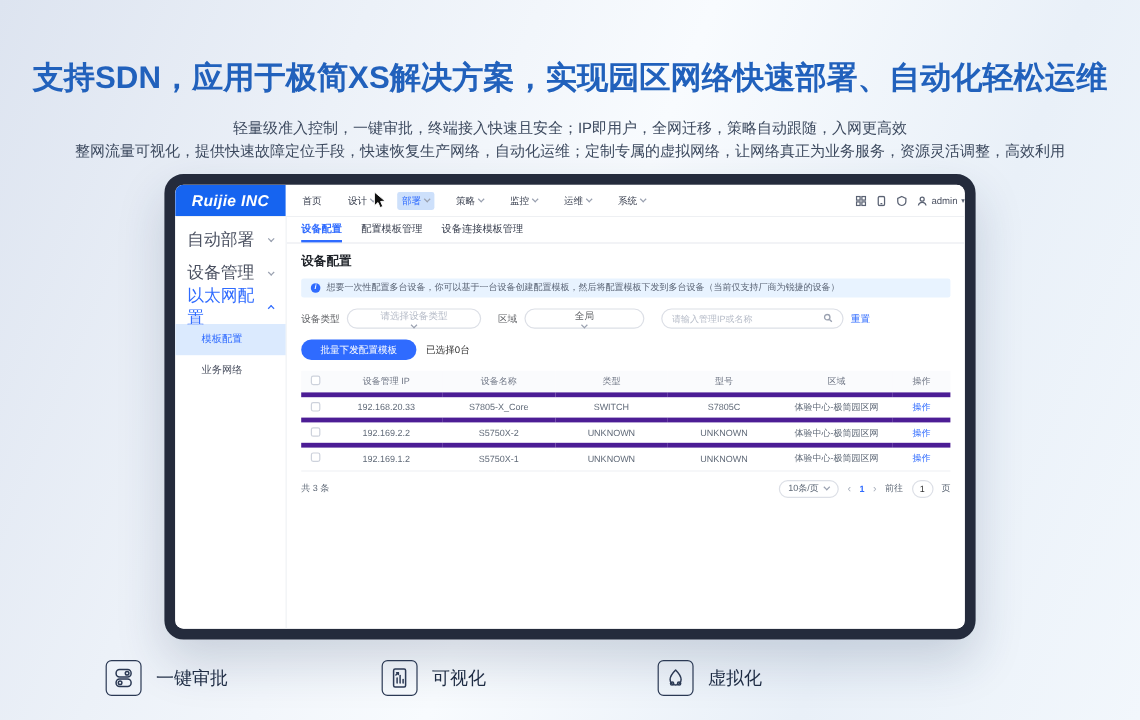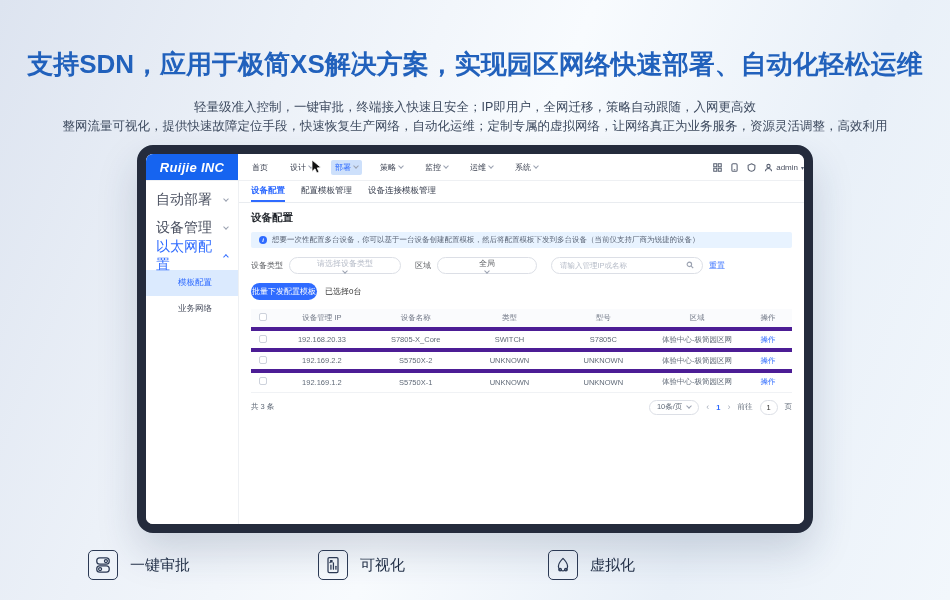--- a/index.html
+++ b/index.html
@@ -36,21 +36,21 @@
   .tb-icon{ width:9px; height:9px; display:inline-block; }
   .tb-icon svg{ width:100%; height:100%; stroke:#5a6273; fill:none; stroke-width:1.4; }
   .user-wrap{ display:flex; align-items:center; gap:3px; }
   .caret-down{ font-size:6px; color:#5a6273; }
 
   .app-body{ display:flex; height:calc(100% - 27px); }
   .sidebar{ width:93px; border-right:1px solid #eef0f3; padding-top:5px; background:#fff; flex:none; }
   .side-item{ height:28px; display:flex; align-items:center; justify-content:space-between;
               padding:0 10px; font-size:14px; color:#4a5060; cursor:default; }
   .side-item.blue{ color:#2f6bff; }
-  .side-sub{ height:26px; display:flex; align-items:center; padding-left:32px; font-size:8.5px; color:#4a5060; cursor:default; }
+  .side-sub{ height:26px; display:flex; align-items:center; padding-left:22px; font-size:8.5px; color:#4a5060; cursor:default; }
   .side-sub.active{ background:#dbeafe; color:#2f6bff; }
 
   .main{ flex:1; display:flex; flex-direction:column; background:#fff; min-width:0; }
   .tabs{ height:22px; display:flex; align-items:stretch; gap:16px; padding-left:12px; border-bottom:1px solid #e9ecf0; font-size:8.5px; }
   .tab{ display:flex; align-items:center; color:#3a4050; border-bottom:2px solid transparent; cursor:default; }
   .tab.active{ color:#2f6bff; border-bottom-color:#2f6bff; font-weight:700; }
   .content{ padding:8px 12px 0 12px; flex:1; }
   .page-title{ font-size:10.5px; font-weight:700; color:#1f2329; margin-bottom:7px; }
   .notice{ background:#e8f3ff; border-radius:2px; padding:3px 8px; display:flex; align-items:center; gap:5px;
            font-size:7.5px; color:#5a6475; }
@@ -62,21 +62,21 @@
   .select{ justify-content:space-between; cursor:default;flex-direction:column; }
   .select .ph{ color:#b6bcc8; }
   .select .val{ color:#606266; }
   .search{ width:152px; justify-content:space-between; }
   .search input{ border:none; outline:none; font-size:7.5px; width:120px; color:#333; background:transparent;
                  font-family:"Liberation Sans","DejaVu Sans",sans-serif; }
   .search input::placeholder{ color:#b6bcc8; }
   .mag svg{ width:8px; height:8px; stroke:#9aa1b0; fill:none; stroke-width:1.4; }
   .link{ color:#2f6bff; cursor:pointer; white-space:nowrap; }
   .actions{ margin-top:9px; display:flex; align-items:center; gap:8px; }
-  .btn-primary{ background:#2f6bff; color:#fff; border:none; border-radius:10px; height:17px; padding:0 1px;
+  .btn-primary{ background:#2f6bff; color:#fff; border:none; border-radius:10px; height:17px; padding:0 16px;
                 font-size:8px; cursor:pointer; font-family:"Liberation Sans","DejaVu Sans",sans-serif; }
   .selected-text{ font-size:8px; color:#333; }
 
   table{ margin-top:9px; width:100%; border-collapse:collapse; font-size:7.5px; table-layout:fixed; }
   thead th{ height:20px; background:#fafbfd; color:#707786; font-weight:500; text-align:center; }
   tbody td{ height:21px; border-top:4px solid #4c1d95; text-align:center; color:#606a78; }
   tbody tr:last-child td{ border-bottom:1px solid #f0f2f5; }
   .col-cb{ width:24px; }
   .cb{ width:8px; height:8px; border:1px solid #cdd2dc; border-radius:2px; display:inline-block; background:#fff; cursor:pointer; }
 

